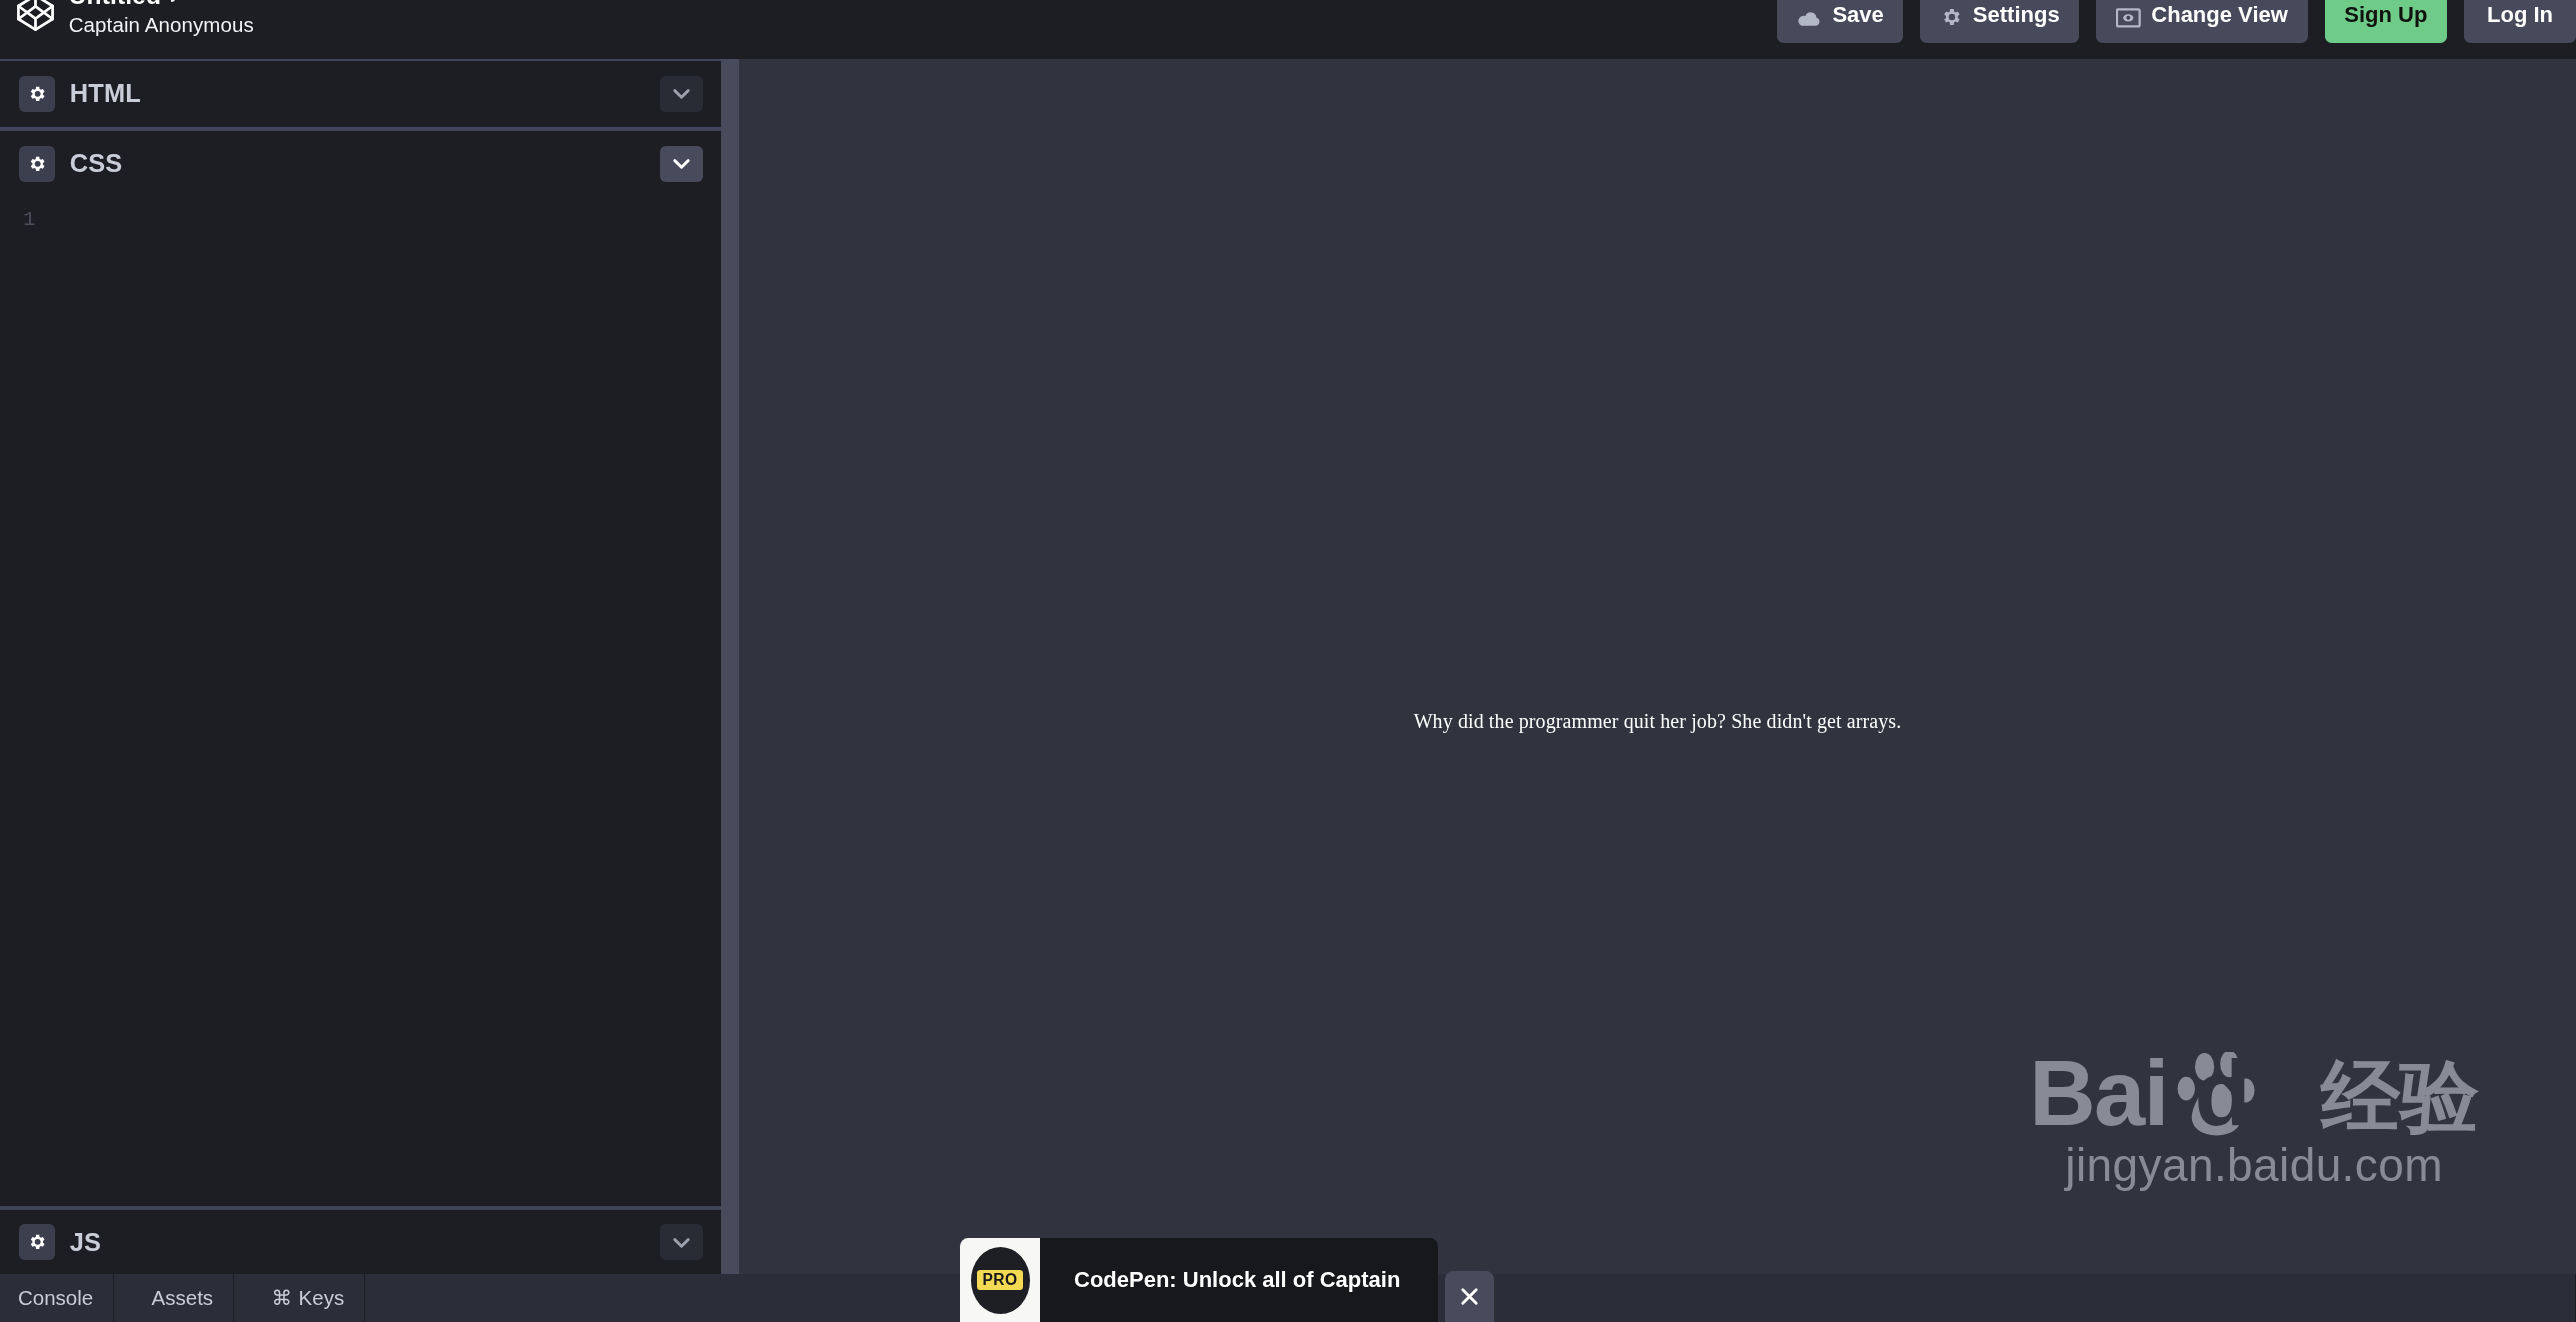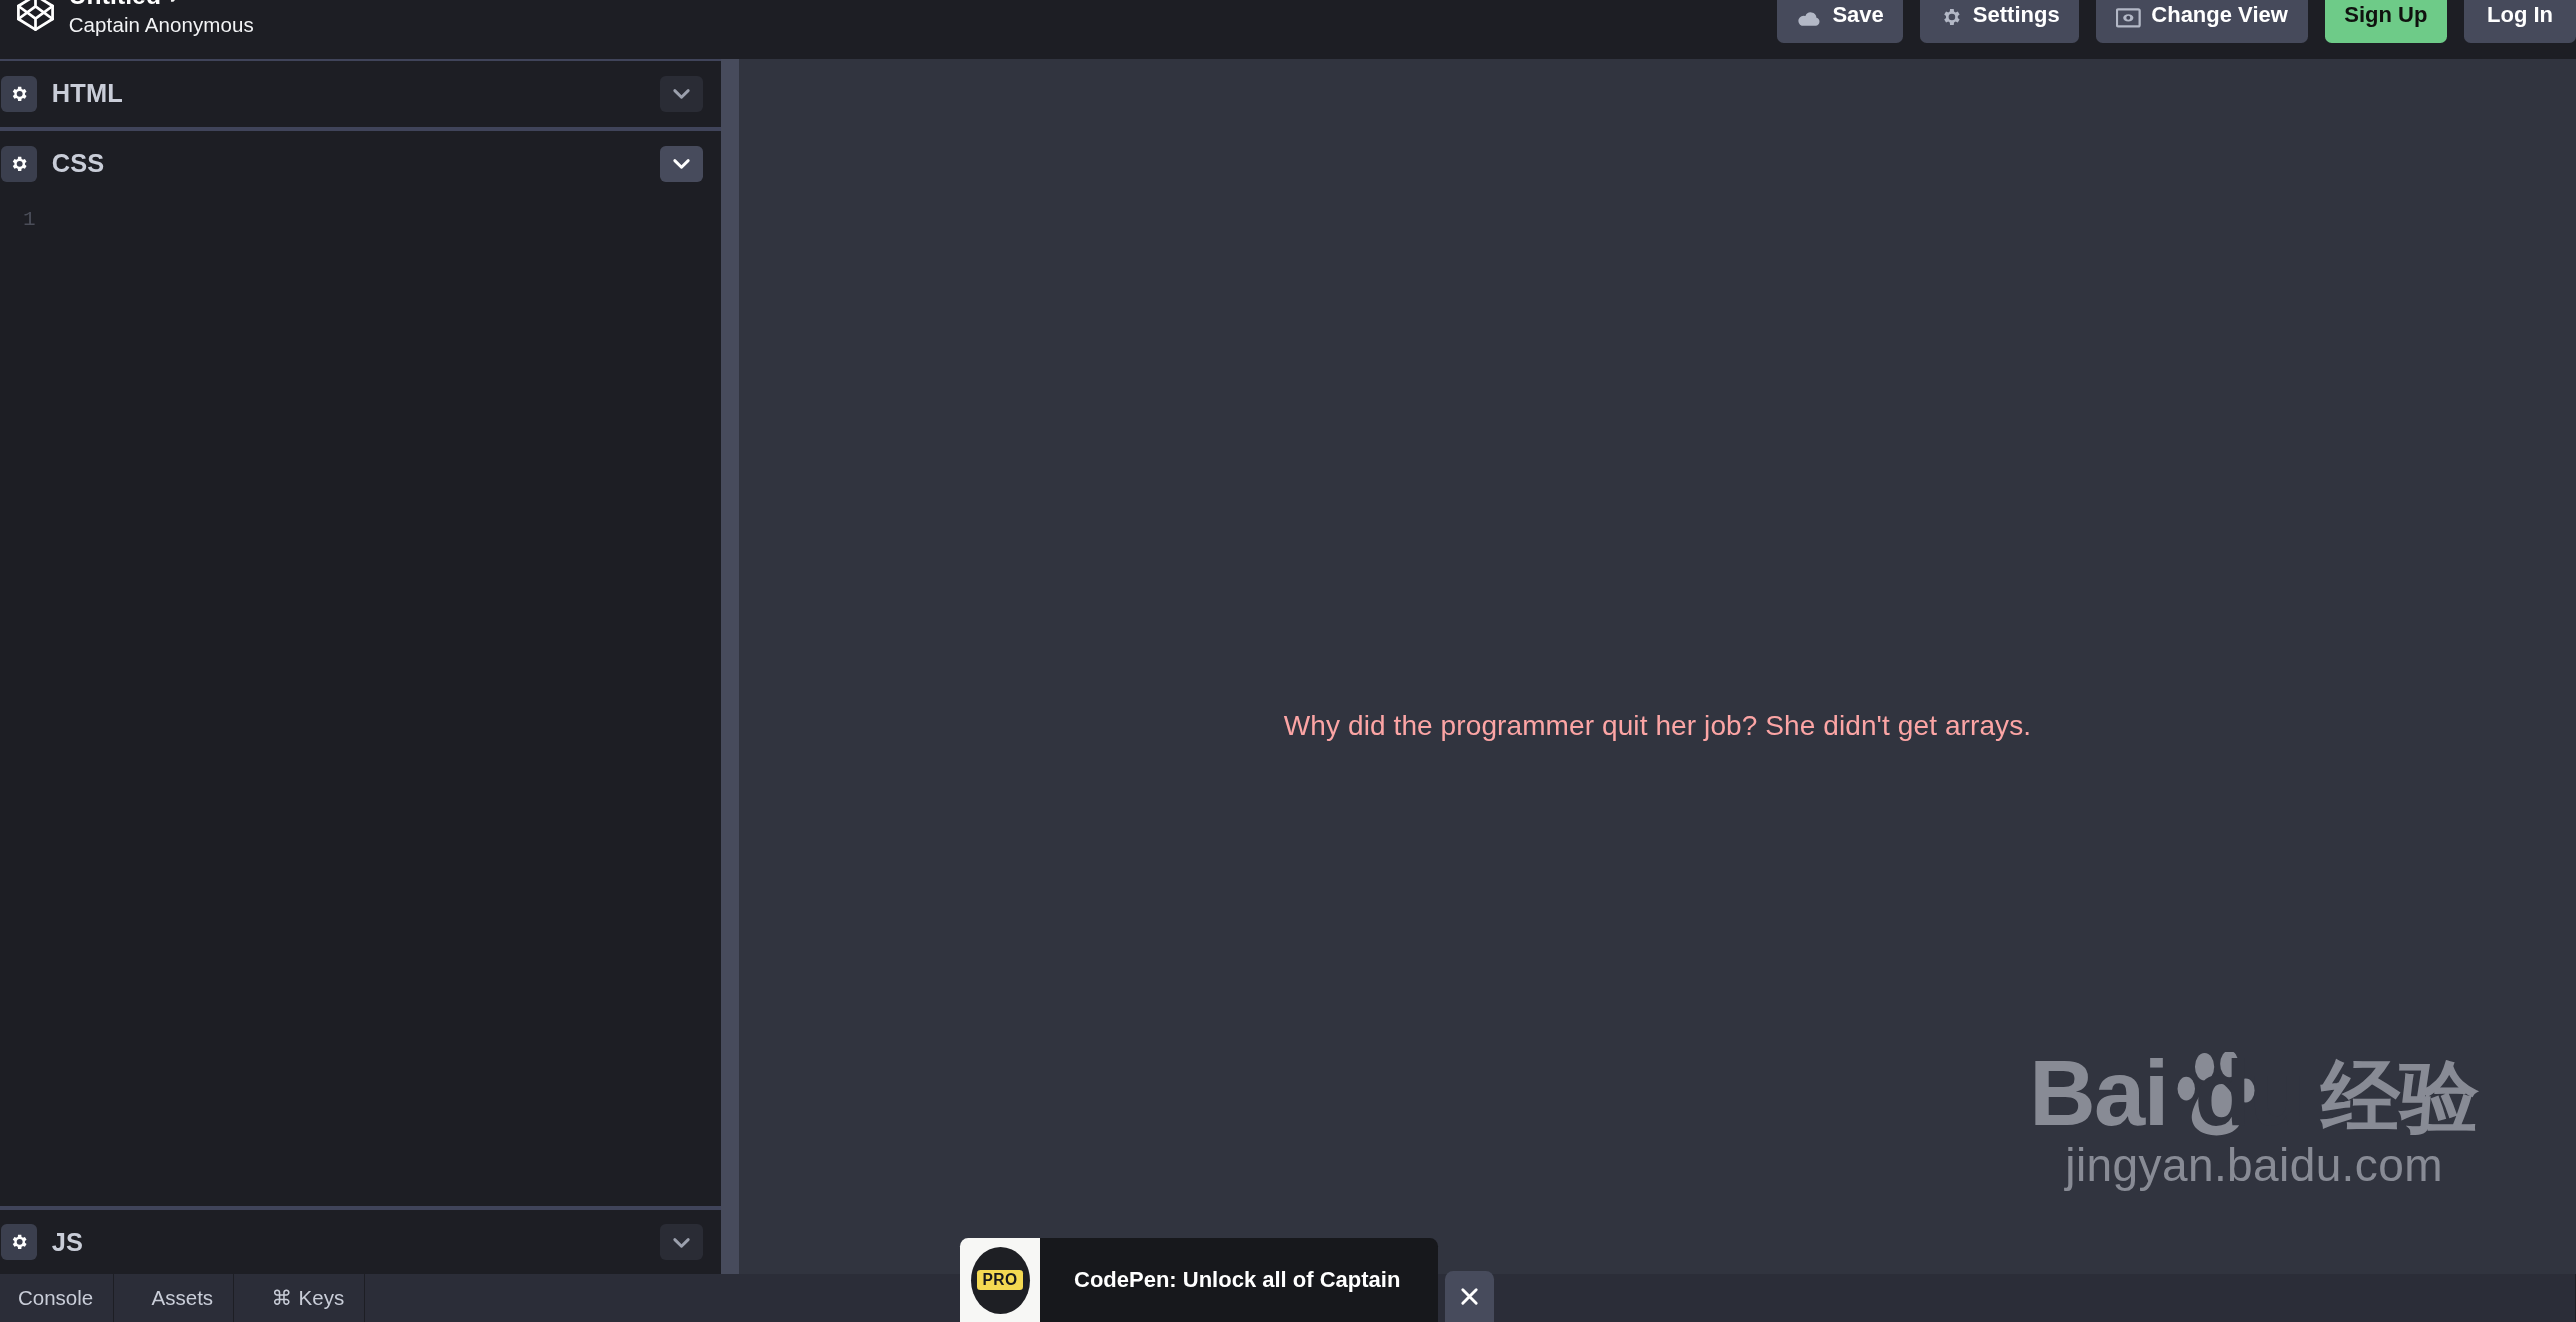--- a/index.html
+++ b/index.html
@@ -55,21 +55,21 @@
     min-height: 0;
   }
   .pane { background: #1d1e24; display: flex; flex-direction: column; min-height: 0; }
   .pane-html { flex: 0 0 66px; margin-bottom: 4.1px; }
   .pane-css  { flex: 1 1 auto; margin-bottom: 4.1px; min-height: 0; }
   .pane-js   { flex: 0 0 64px; }
 
   .pane-head {
     height: 66px; flex: 0 0 66px;
     display: flex; align-items: center; gap: 14.7px;
-    padding: 0 18px 0 1px; position: relative;
+    padding: 0 18px 0 19px; position: relative;
   }
   .pane-js .pane-head { height: 64px; flex: 0 0 64px; }
   .settings-btn {
     width: 36px; height: 36px; flex: 0 0 36px;
     border: 0; border-radius: 5.7px; background: #3b3f4e;
     display: flex; align-items: center; justify-content: center; cursor: pointer;
   }
   .pane-title { font-size: 25.4px; font-weight: 700; color: #c9cdd8; letter-spacing: 0.2px; }
   .chev-btn {
     margin-left: auto; width: 43px; height: 36px;
@@ -88,21 +88,21 @@
   .drag-handle { width: 18px; flex: 0 0 18px; background: #474b5c; cursor: col-resize; }
 
   
   .preview {
     flex: 1 1 auto; background: #31343f; position: relative;
     display: flex; align-items: flex-start; justify-content: center;
     overflow: hidden;
   }
   .joke {
     margin-top: 651px;
-    font-size: 28px; color: #fca5a5; letter-spacing: 0.1px; white-space: nowrap;
+    font-size: 20px; color: #ffffff; letter-spacing: 0.1px; white-space: nowrap; font-family: Liberation Serif, serif;
   }
 
   
   .watermark {
     position: absolute; right: 97px; bottom: 82px;
     display: flex; flex-direction: column; align-items: center;
     opacity: .58; pointer-events: none; user-select: none;
   }
   .wm-row { display: flex; align-items: flex-end; gap: 9px; }
   .wm-bai { font-size: 92px; font-weight: 700; color: #c8cbd4; line-height: .9; letter-spacing: -1.6px; }

